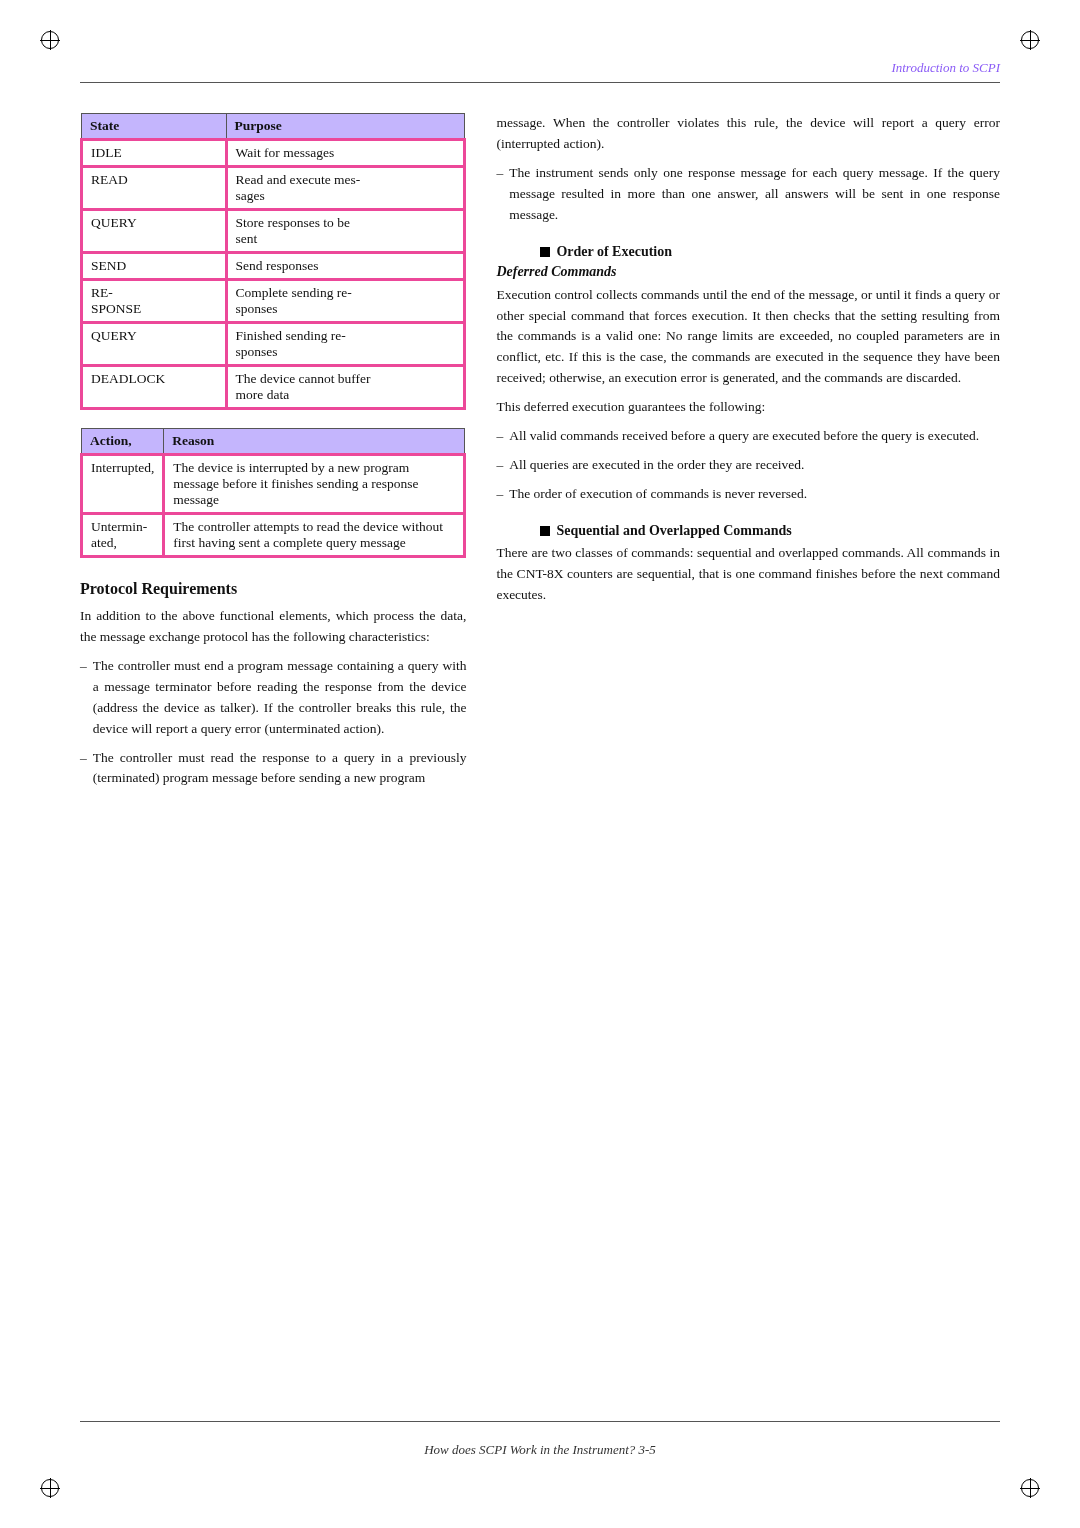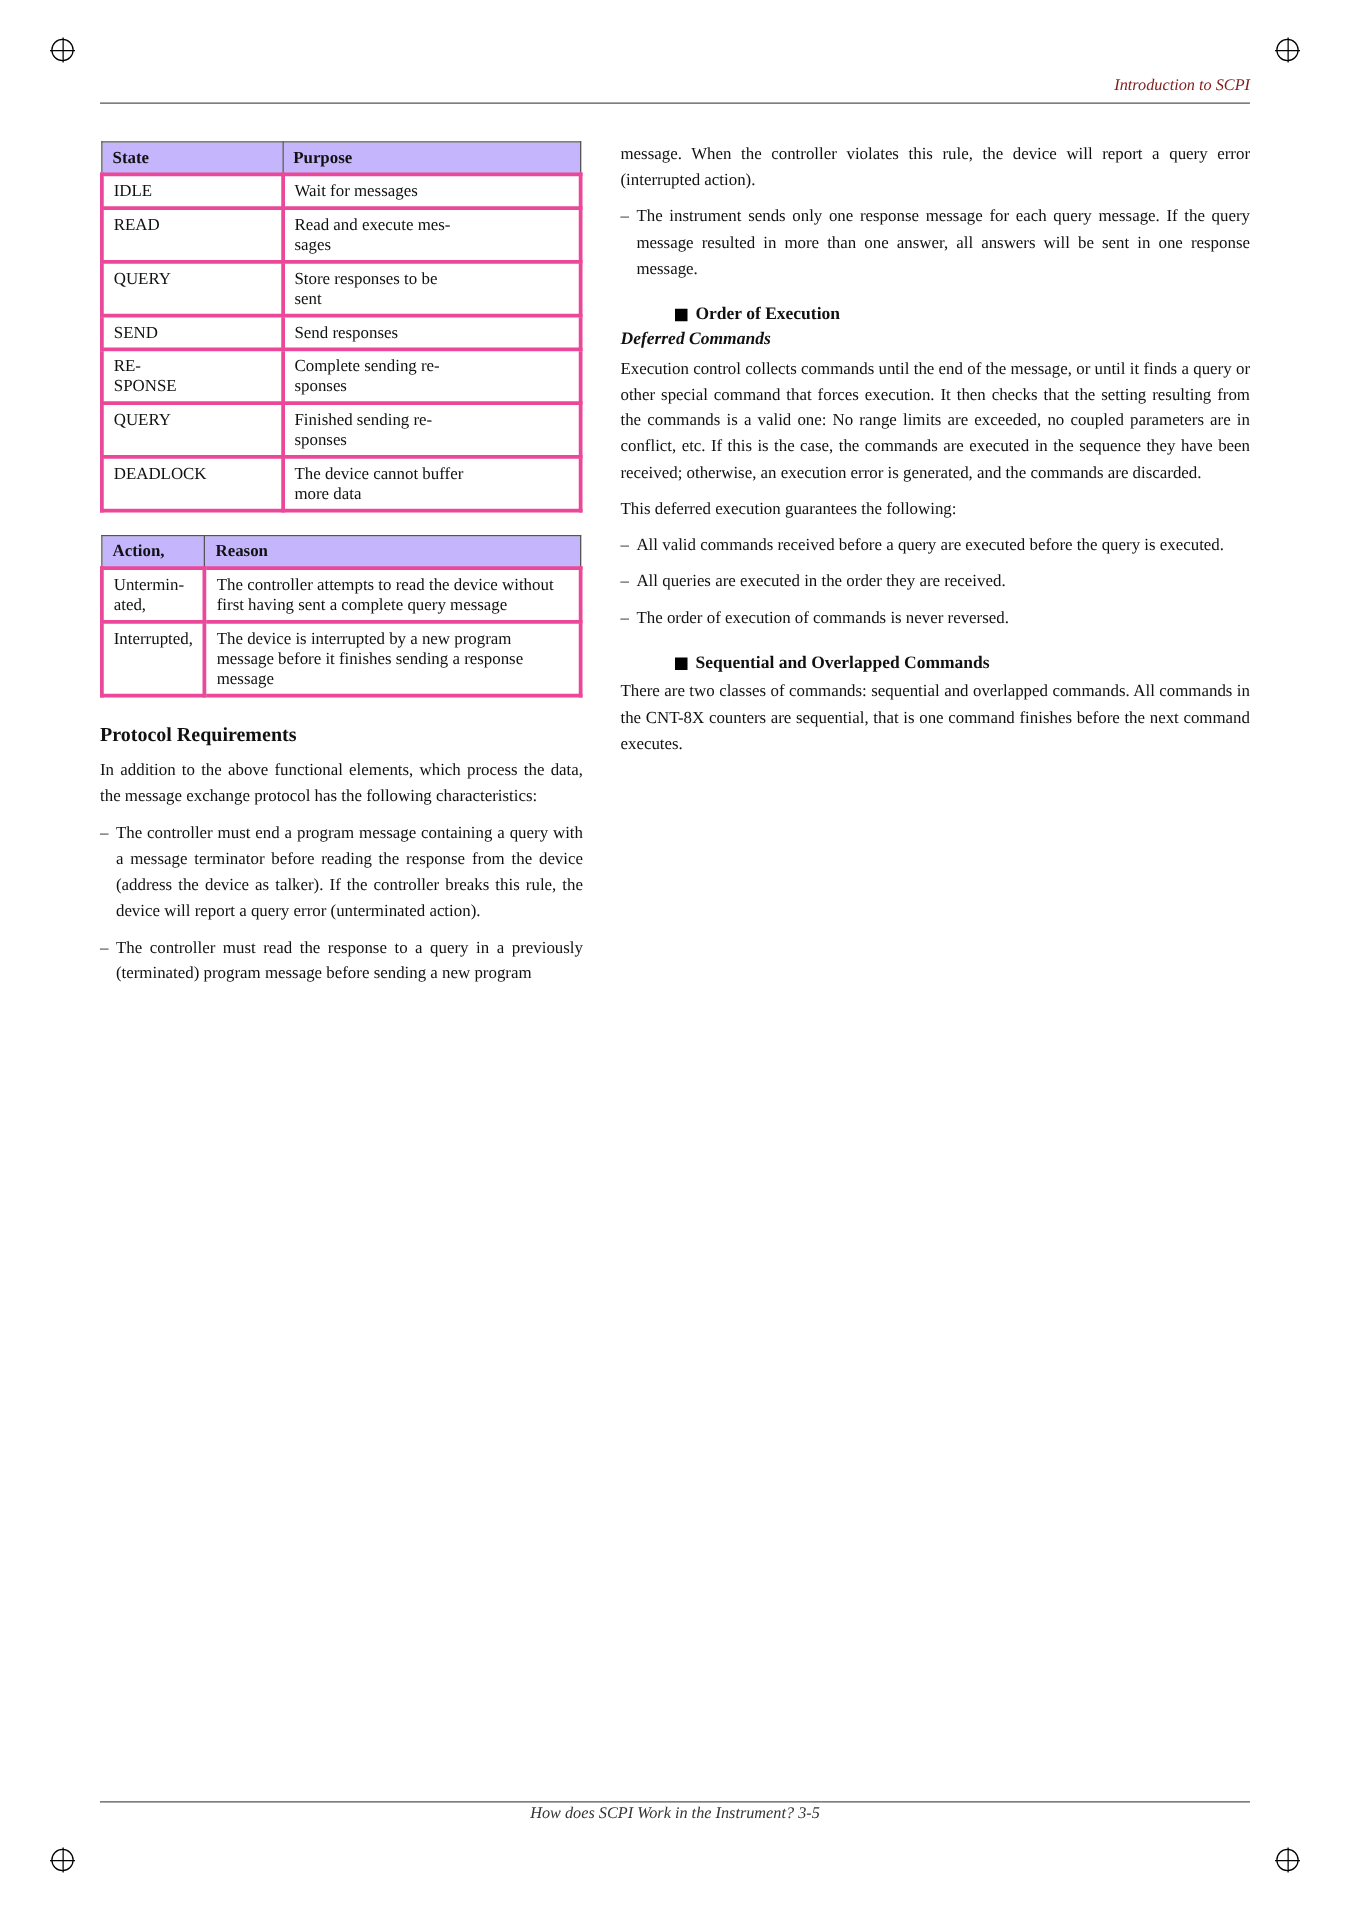--- a/index.html
+++ b/index.html
@@ -60,32 +60,32 @@
     
     .header {
       display: flex;
       justify-content: flex-end;
       border-bottom: 1px solid #555;
       padding-bottom: 6px;
       margin-bottom: 30px;
     }
     .header-text {
       font-size: 13px;
-      color: #7f1d1d;
+      color: #8b5cf6;
       font-style: italic;
     }
 
     
     .footer {
       position: absolute;
       bottom: 70px;
       left: 80px;
       right: 80px;
       border-top: 1px solid #555;
-      padding-top: 0;
+      padding-top: 20px;
       text-align: center;
     }
     .footer-text {
       font-style: italic;
       font-size: 13px;
       color: #333;
     }
 
     
     .content {
@@ -240,26 +240,26 @@
 
       <table>
         <thead>
           <tr>
             <th>Action,</th>
             <th>Reason</th>
           </tr>
         </thead>
         <tbody>
           <tr>
+            <td>Interrupted,</td>
+            <td>The device is interrupted by a new program message before it finishes sending a response message</td>
+          </tr>
+          <tr>
             <td>Untermin-<br>ated,</td>
             <td>The controller attempts to read the device without first having sent a complete query message</td>
-          </tr>
-          <tr>
-            <td>Interrupted,</td>
-            <td>The device is interrupted by a new program message before it finishes sending a response message</td>
           </tr>
         </tbody>
       </table>
 
       <div class="protocol-section">
         <div class="protocol-heading">Protocol Requirements</div>
         <p>In addition to the above functional elements, which process the data, the message exchange protocol has the following characteristics:</p>
         <div class="bullet-item">
           <span class="dash">–</span>
           <span>The controller must end a program message containing a query with a message terminator before reading the response from the device (address the device as talker). If the controller breaks this rule, the device will report a query error (unterminated action).</span>

